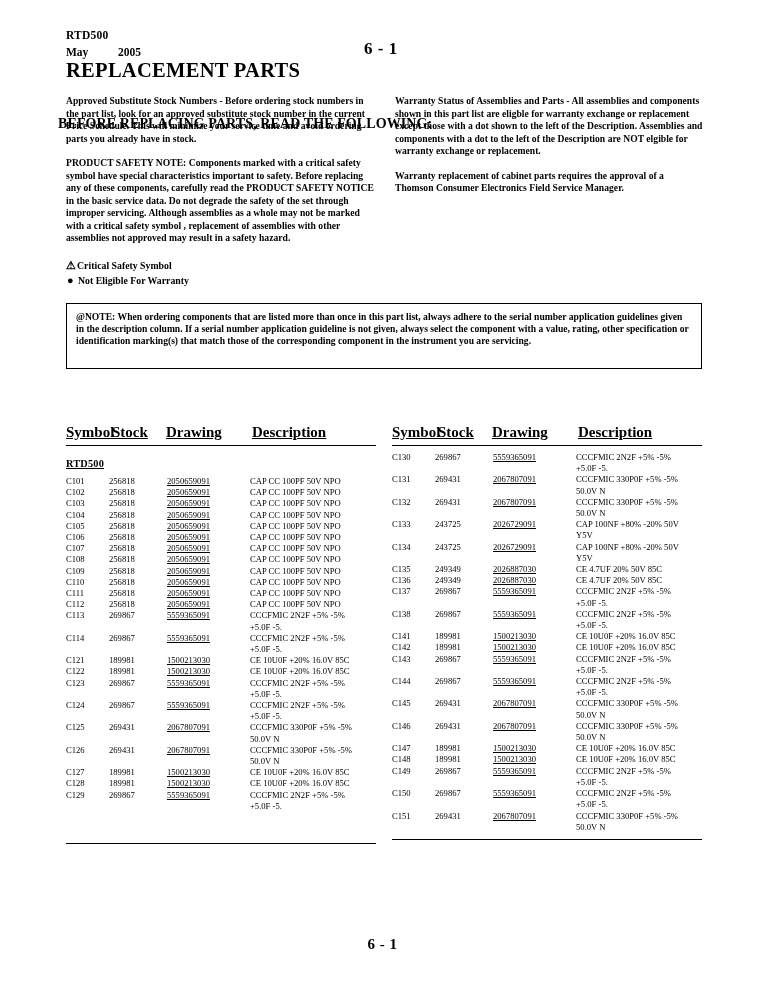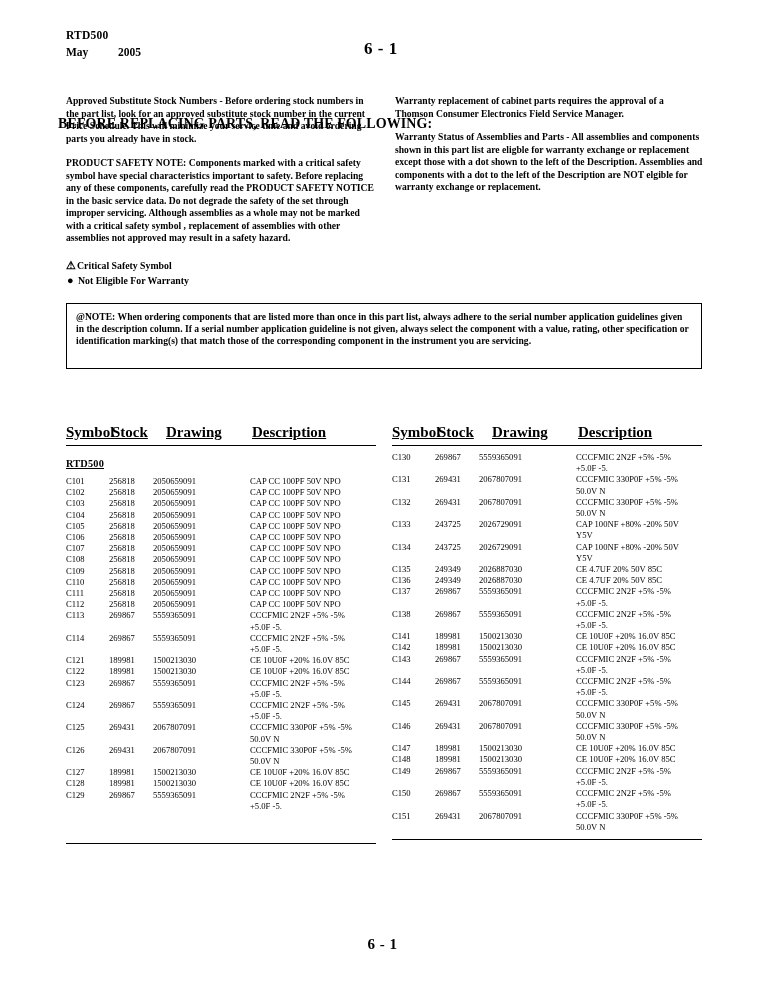--- a/index.html
+++ b/index.html
@@ -213,21 +213,21 @@
     line-height: 11.2px;
     min-height: 11.2px;
   }
   .cell {
     position: absolute;
     top: 0;
     white-space: pre;
   }
   .c-symbol  { left: 0px; }
   .c-stock   { left: 43px; }
-  .c-drawing { left: 87px; }
+  .c-drawing { left: 101px; text-decoration: underline; }
   .c-desc    { left: 184px; position: static; white-space: pre-line; padding-left: 184px; }
 
   .row.two-line { min-height: 22.4px; }
 
   
   .footer {
     position: absolute;
     left: 0;
     top: 936px;
     width: 765px;
@@ -243,30 +243,31 @@
 <div class="page">
 
   <div class="hdr">
     <div class="hdr-model">RTD500</div>
     <div class="hdr-daterow">
       <span class="hdr-month">May</span><span class="hdr-year">2005</span>
     </div>
     <div class="hdr-pageno">6 - 1</div>
   </div>
 
+  <div class="title">REPLACEMENT PARTS</div>
   <div class="subtitle">BEFORE REPLACING PARTS, READ THE FOLLOWING:</div>
 
   <div class="col-left">
     <p class="para">Approved Substitute Stock Numbers - Before ordering stock numbers in the part list, look for an approved substitute stock number in the current Price Schedule.  This will minimize your service time and avoid ordering parts you already have in stock.</p>
     <p class="para">PRODUCT SAFETY NOTE:   Components marked with a critical safety symbol have special characteristics important to safety. Before replacing any of these components, carefully read the PRODUCT SAFETY NOTICE in the basic service data.  Do not degrade the safety of the set through improper servicing.  Although assemblies as a whole may not be marked with a critical safety symbol , replacement of assemblies with other assemblies not approved may result in a safety hazard.</p>
   </div>
 
   <div class="col-right">
+    <p class="para">Warranty Status of Assemblies and Parts - All assemblies and components shown in this part list are eligble for warranty exchange or replacement except those with a dot shown to the left of the Description.  Assemblies and components with a dot to the left of the Description are NOT elgible for warranty exchange or replacement.</p>
     <p class="para tight">Warranty replacement of cabinet parts requires the approval of a Thomson Consumer Electronics Field Service Manager.</p>
-    <p class="para">Warranty Status of Assemblies and Parts - All assemblies and components shown in this part list are eligble for warranty exchange or replacement except those with a dot shown to the left of the Description.  Assemblies and components with a dot to the left of the Description are NOT elgible for warranty exchange or replacement.</p>
   </div>
 
   <div class="legend">
     <div class="legend-row">
       <span class="sym-triangle">⚠</span>
       <span>Critical Safety Symbol</span>
     </div>
     <div class="legend-row">
       <span class="sym-dot">●</span>
       <span>Not Eligible For Warranty</span>

